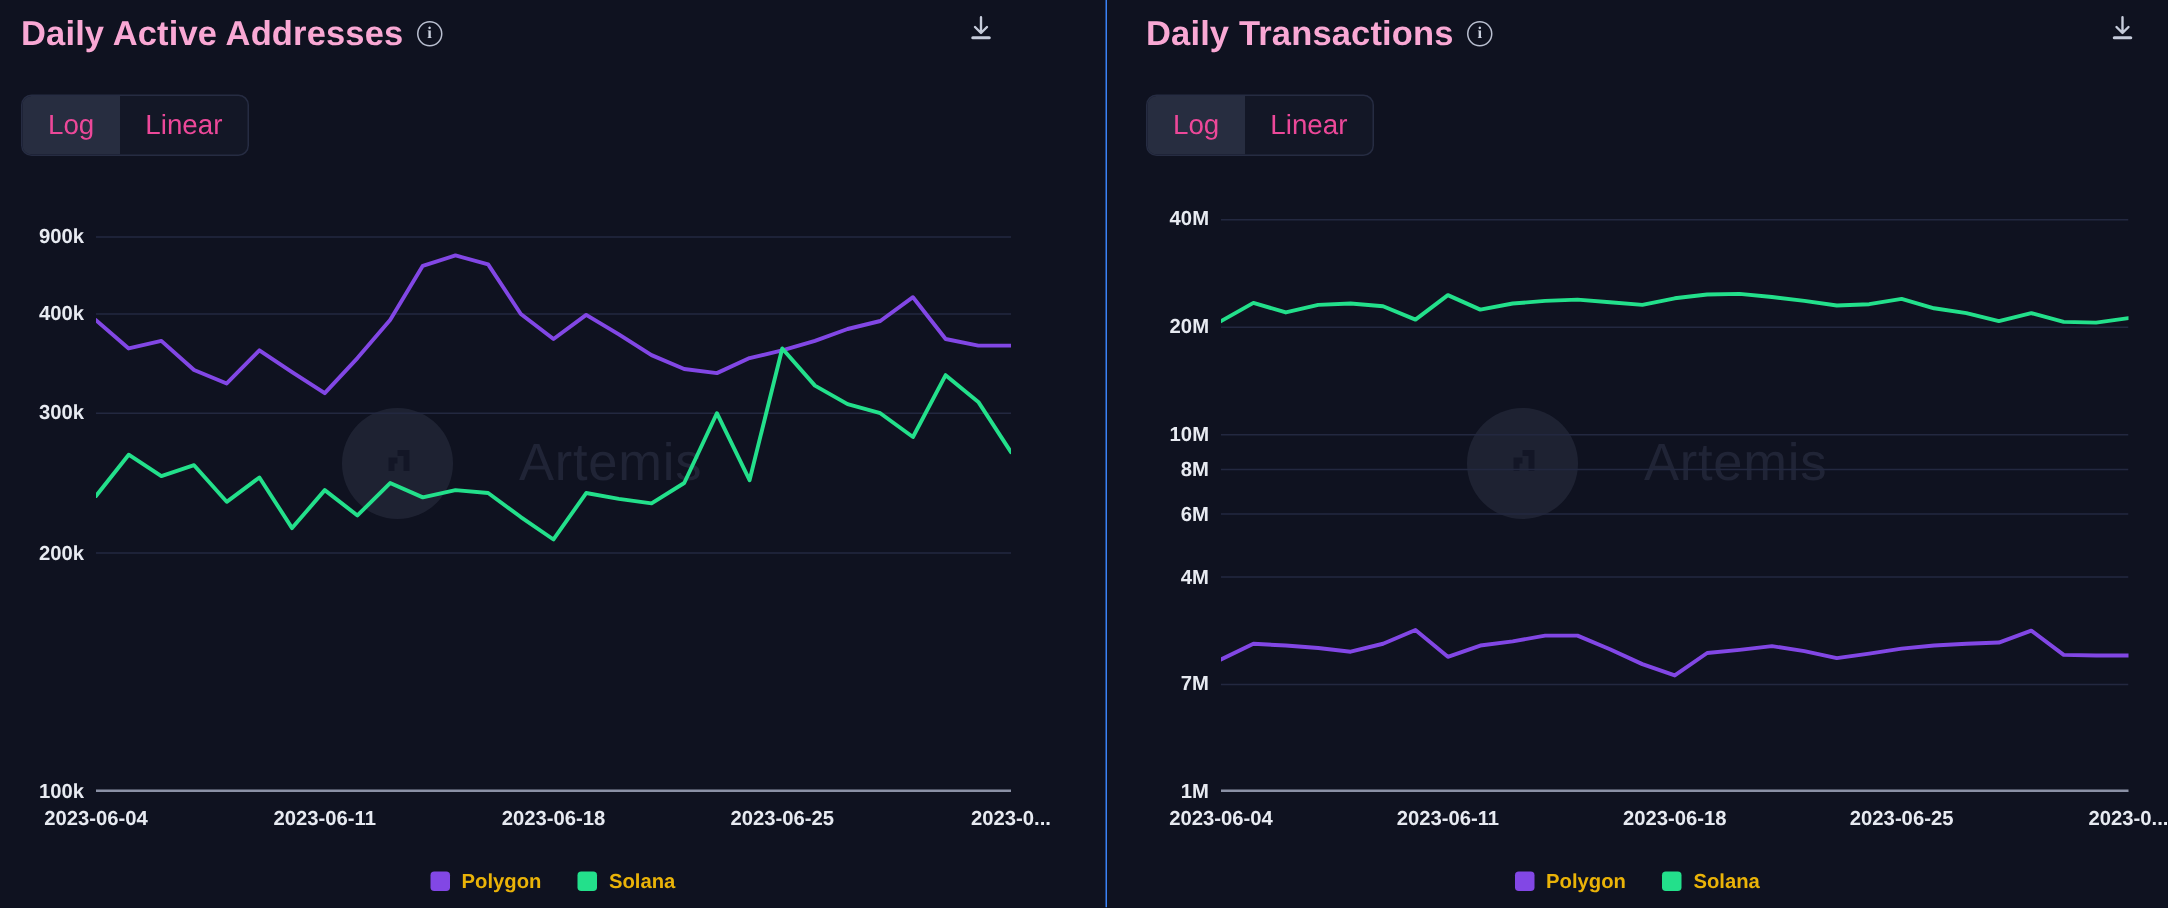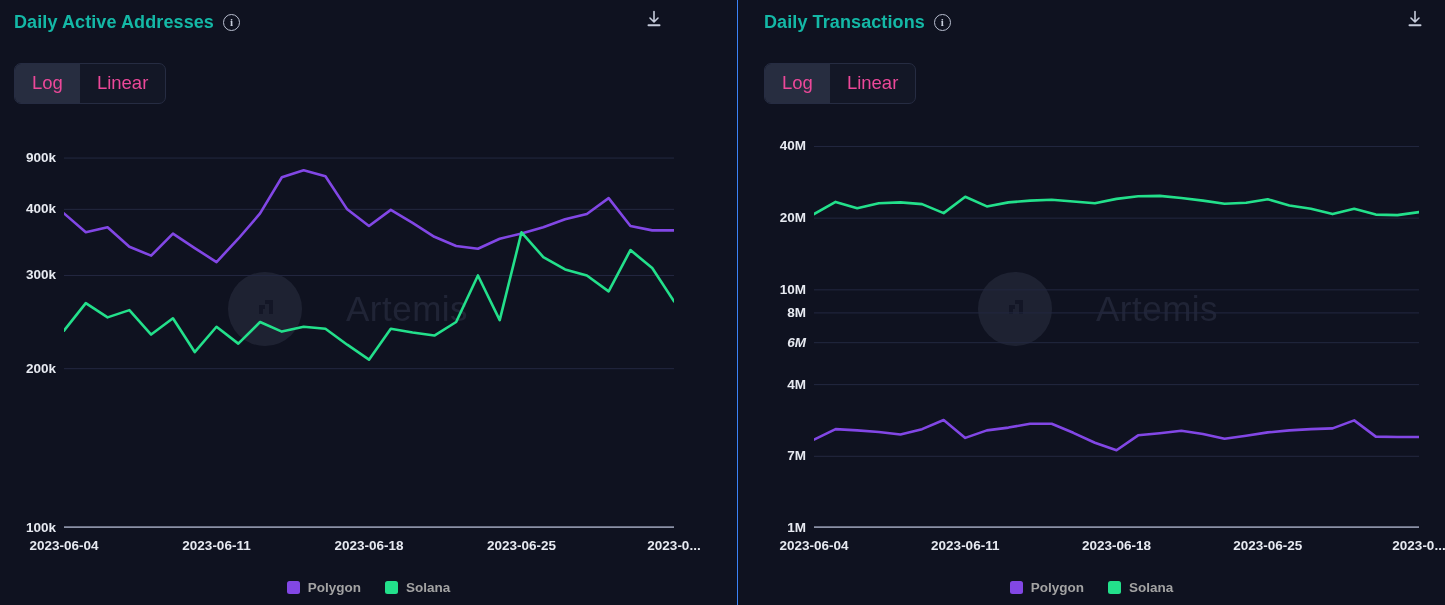--- a/index.html
+++ b/index.html
@@ -13,21 +13,21 @@
   .panel { position: relative; height: 605px; background: #0f1220; }
   .panel.left  { width: 737px; }
   .panel.right { width: 708px; border-left: 1px solid #3b82f6; }
 
   
   .phead {
     position: absolute; left: 0; top: 0; right: 0; height: 44px;
     display: flex; align-items: center;
   }
   .ptitle {
-    font-size: 18px; font-weight: bold; color: #14b8a6;
+    font-size: 23px; font-weight: bold; color: #f9a8d4;
     letter-spacing: .1px; line-height: 1;
   }
   .info-icon {
     width: 17px; height: 17px; margin-left: 9px;
     border: 1.6px solid #b9bfd0; border-radius: 50%;
     display: inline-flex; align-items: center; justify-content: center;
     font-size: 11px; font-weight: bold; color: #c9cfdd;
     font-family: "Liberation Serif", serif; line-height: 1;
   }
   .dl-btn {
@@ -73,21 +73,21 @@
     margin-left: 12px; letter-spacing: .5px;
   }
 
   
   .legend {
     position: absolute; bottom: 10px; left: 0; right: 0;
     display: flex; justify-content: center; align-items: center; gap: 24px;
   }
   .lg-item { display: flex; align-items: center; gap: 8px; cursor: pointer; }
   .lg-swatch { width: 13px; height: 13px; border-radius: 2.5px; }
-  .lg-label { font-size: 13.5px; font-weight: bold; color: #a3a3a3; }
+  .lg-label { font-size: 13.5px; font-weight: bold; color: #eab308; }
 </style>
 </head>
 <body>
 
 <div class="board">
 
   <div class="panel left">
     <div class="phead" style="left:14px;">
       <span class="ptitle">Daily Active Addresses</span>
       <span class="info-icon">i</span>
@@ -190,21 +190,21 @@
           <line x1="0" y1="14.45570985867613" x2="605" y2="14.45570985867613" stroke="#232840" stroke-width="1"></line>
           <line x1="0" y1="395.5" x2="605" y2="395.5" stroke="#8b91a6" stroke-width="2.4" stroke-linecap="round"></line>
           <polyline points="0.00,82.09 21.61,69.91 43.21,76.29 64.82,71.24 86.43,70.35 108.04,72.14 129.64,81.10 151.25,64.74 172.86,74.43 194.46,70.35 216.07,68.59 237.68,67.72 259.29,69.47 280.89,71.24 302.50,66.86 324.11,64.32 345.71,63.90 367.32,66.01 388.93,68.59 410.54,71.69 432.14,70.80 453.75,67.29 475.36,73.51 496.96,76.76 518.57,82.09 540.18,76.76 561.79,82.59 583.39,83.09 605.00,80.12" fill="none" stroke="#23e08b" stroke-width="2.6" stroke-linejoin="round" stroke-linecap="round"></polyline>
           <polyline points="0.00,307.63 21.61,297.17 43.21,298.37 64.82,299.99 86.43,302.48 108.04,297.17 129.64,288.04 151.25,305.88 172.86,298.37 194.46,295.59 216.07,291.75 237.68,291.75 259.29,300.81 280.89,310.75 302.50,318.28 324.11,303.32 345.71,301.23 367.32,298.77 388.93,302.06 410.54,306.75 432.14,303.74 453.75,300.40 475.36,298.37 496.96,297.17 518.57,296.38 540.18,288.40 561.79,304.59 583.39,305.02 605.00,305.02" fill="none" stroke="#8247e5" stroke-width="2.6" stroke-linejoin="round" stroke-linecap="round"></polyline>
         </svg>
     </div>
     <div id="ylabs1">
         <div class="ylab" style="left: 14px; width: 54px; top: 520px;">1M</div>
         <div class="ylab" style="left: 14px; width: 54px; top: 448.307px;">7M</div>
         <div class="ylab" style="left: 14px; width: 54px; top: 376.614px;">4M</div>
-        <div class="ylab" style="left: 14px; width: 54px; top: 334.677px; font-style: italic;">6M</div>
+        <div class="ylab" style="left: 14px; width: 54px; top: 334.677px;">6M</div>
         <div class="ylab" style="left: 14px; width: 54px; top: 304.921px;">8M</div>
         <div class="ylab" style="left: 14px; width: 54px; top: 281.841px;">10M</div>
         <div class="ylab" style="left: 14px; width: 54px; top: 210.149px;">20M</div>
         <div class="ylab" style="left: 14px; width: 54px; top: 138.456px;">40M</div>
       </div>
     <div id="xlabs1">
         <div class="xlab" style="width: 120px; left: 16px; top: 538px;">2023-06-04</div>
         <div class="xlab" style="width: 120px; left: 167.25px; top: 538px;">2023-06-11</div>
         <div class="xlab" style="width: 120px; left: 318.5px; top: 538px;">2023-06-18</div>
         <div class="xlab" style="width: 120px; left: 469.75px; top: 538px;">2023-06-25</div>

